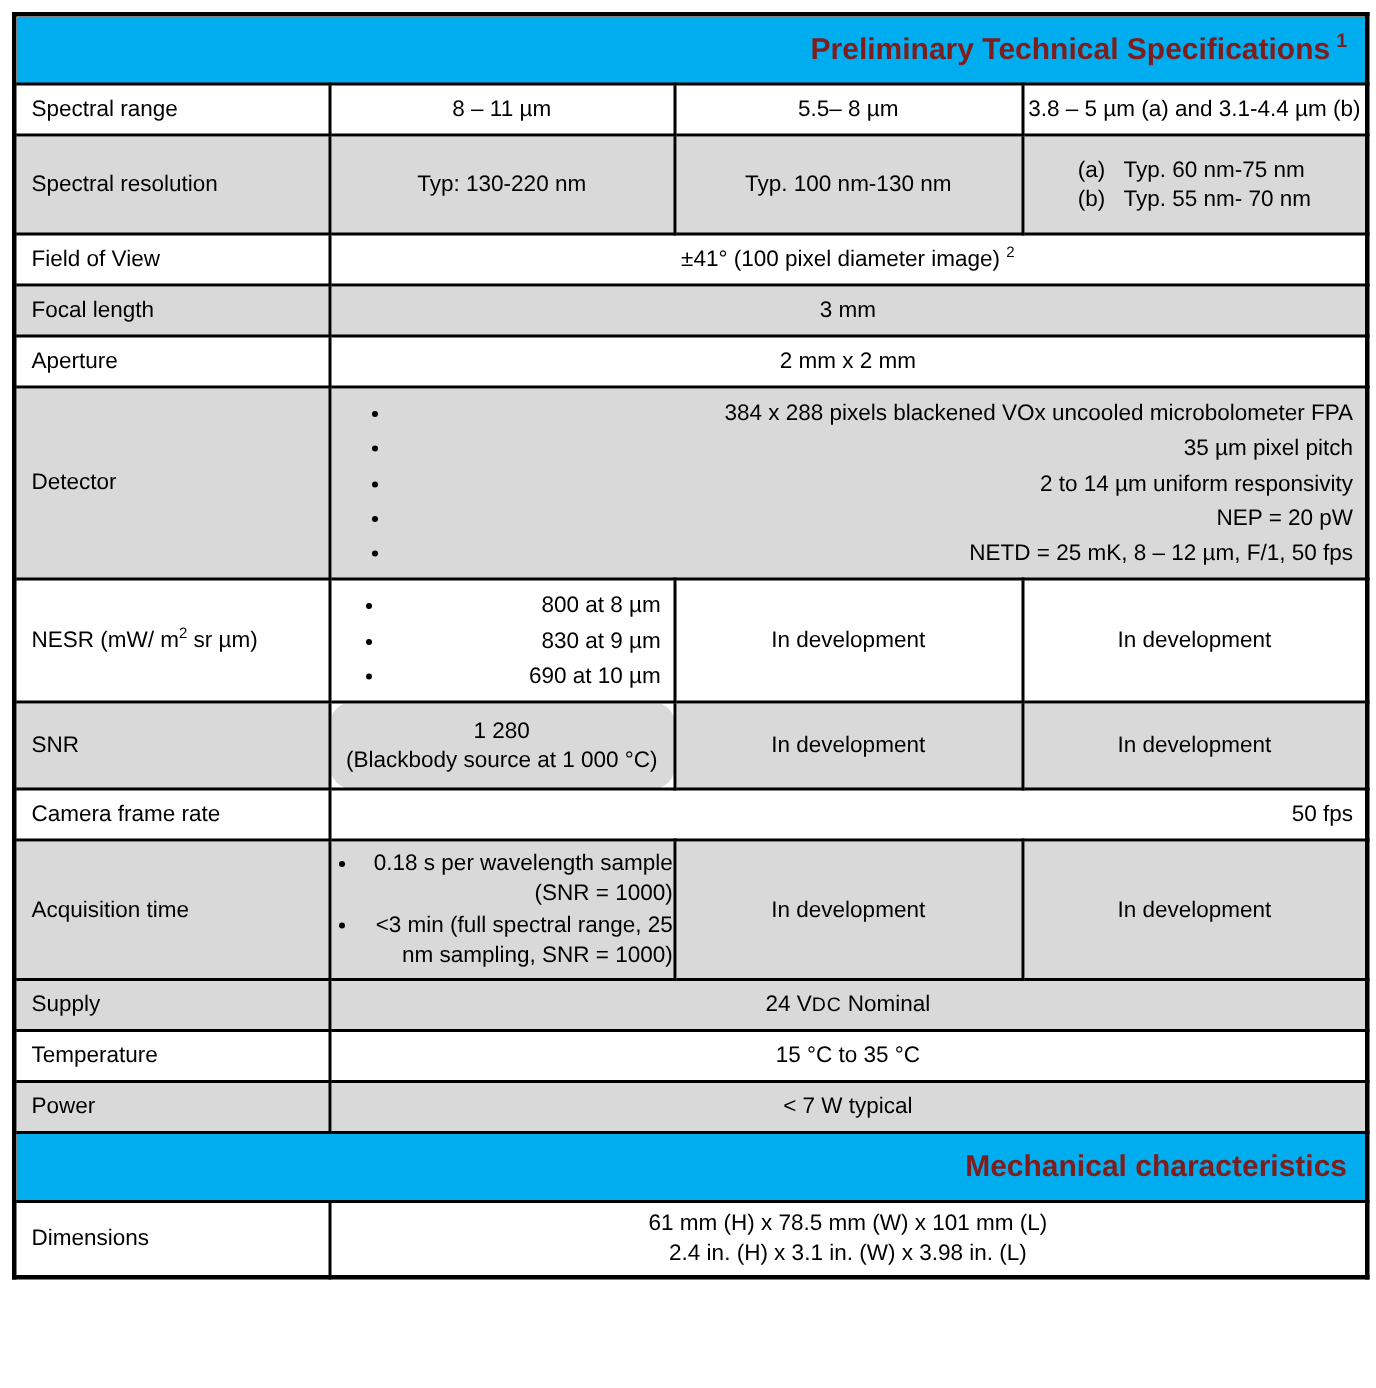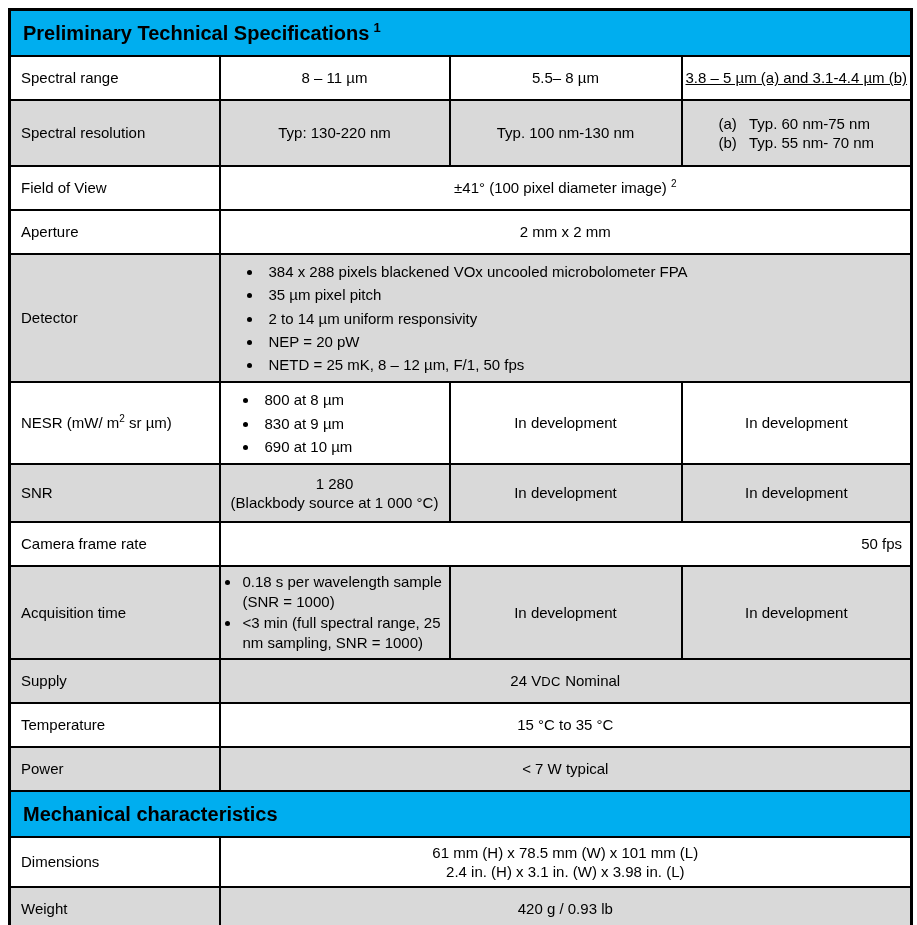--- a/index.html
+++ b/index.html
@@ -25,44 +25,44 @@
     border: 2px solid #000;
     padding: 3px 8px;
     font-size: 15px;
     vertical-align: middle;
     text-align: center;
     line-height: 1.3;
     overflow: hidden;
   }
   td.section-header {
     background: #00AEEF;
-    color: #000000;
+    color: #7f1d1d;
     font-weight: bold;
     font-size: 20px;
-    text-align: left;
+    text-align: right;
     padding: 9px 12px;
     height: 40px;
   }
   td.section-header sup { font-size: 13px; margin-left: 4px; }
   td.label { text-align: left; padding-left: 10px; }
   tr.gray td { background: #D9D9D9; }
   tr.white td { background: #ffffff; }
   td.left { text-align: right; padding-left: 12px; }
   .pre { white-space: pre; display: inline-block; text-align: left; }
   ul.bullets {
     margin: 2px 0;
     padding-left: 34px;
-    text-align: left;
+    text-align: right;
   }
   ul.bullets li { padding-left: 6px; line-height: 1.55; }
   ul.bullets.tight { padding-left: 16px; }
   ul.bullets.tight li { line-height: 1.35; padding-left: 2px; }
   sup { font-size: 10px; line-height: 0; }
   .smallcaps { font-size: 13px; letter-spacing: 0.5px; }
-  .h32  { height: 44px; }
+  .h32  { height: 34px; }
   .h60  { height: 66px; }
   .h118 { height: 120px; }
   .h72  { height: 74px; }
   .h56  { height: 58px; }
   .h82  { height: 84px; }
   .h48  { height: 50px; }
 </style>
 </head>
 <body>
 
@@ -76,35 +76,39 @@
 
   <tbody>
       <tr>
     <td class="section-header" colspan="4"><span>Preliminary Technical Specifications</span><sup>1</sup></td>
   </tr>
 
   <tr class="white">
     <td class="label h32">Spectral range</td>
     <td>8 – 11 µm</td>
     <td>5.5– 8 µm</td>
-    <td style="padding-left:2px;padding-right:2px;text-decoration:underline;">3.8 – 5 µm (a) and 3.1-4.4 µm (b)</td>
+    <td style="padding-left:2px;padding-right:2px;">3.8 – 5 µm (a) and 3.1-4.4 µm (b)</td>
   </tr>
 
   <tr class="gray">
     <td class="label h60">Spectral resolution</td>
     <td>Typ: 130-220 nm</td>
     <td>Typ. 100 nm-130 nm</td>
     <td><span class="pre"><span>(a)   Typ. 60 nm-75 nm</span><br><span>(b)   Typ. 55 nm- 70 nm</span></span></td>
   </tr>
 
   <tr class="white">
     <td class="label h32">Field of View</td>
     <td colspan="3"><span>±41° (100 pixel diameter image)</span> <sup>2</sup></td>
   </tr>
 
+  <tr class="gray">
+    <td class="label h32">Focal length</td>
+    <td colspan="3">3 mm</td>
+  </tr>
 
   <tr class="white">
     <td class="label h32">Aperture</td>
     <td colspan="3">2 mm x 2 mm</td>
   </tr>
 
   <tr class="gray">
     <td class="label h118">Detector</td>
     <td colspan="3">
       <ul class="bullets">
@@ -125,21 +129,21 @@
         <li>830 at 9 µm</li>
         <li>690 at 10 µm</li>
       </ul>
     </td>
     <td>In development</td>
     <td>In development</td>
   </tr>
 
   <tr class="gray">
     <td class="label h56">SNR</td>
-    <td style="padding-left:2px;padding-right:2px;"><span>1 280</span><br><span>(Blackbody source at 1 000 °C)</span></td>
+    <td style="padding-left:2px;padding-right:2px;border-radius:15px;"><span>1 280</span><br><span>(Blackbody source at 1 000 °C)</span></td>
     <td>In development</td>
     <td>In development</td>
   </tr>
 
   <tr class="white">
     <td class="label h32">Camera frame rate</td>
     <td colspan="3" class="left">50 fps</td>
   </tr>
 
   <tr class="gray">
@@ -172,18 +176,14 @@
 
   <tr>
     <td class="section-header" colspan="4">Mechanical characteristics</td>
   </tr>
 
   <tr class="white">
     <td class="label h48">Dimensions</td>
     <td colspan="3"><span>61 mm (H) x 78.5 mm (W)  x 101 mm (L)</span><br><span>2.4 in. (H) x 3.1 in. (W) x 3.98 in. (L)</span></td>
   </tr>
 
-  <tr class="gray">
-    <td class="label h32">Weight</td>
-    <td colspan="3">420 g / 0.93 lb</td>
-  </tr>
 </tbody>
   </table>
 
 </body></html>

